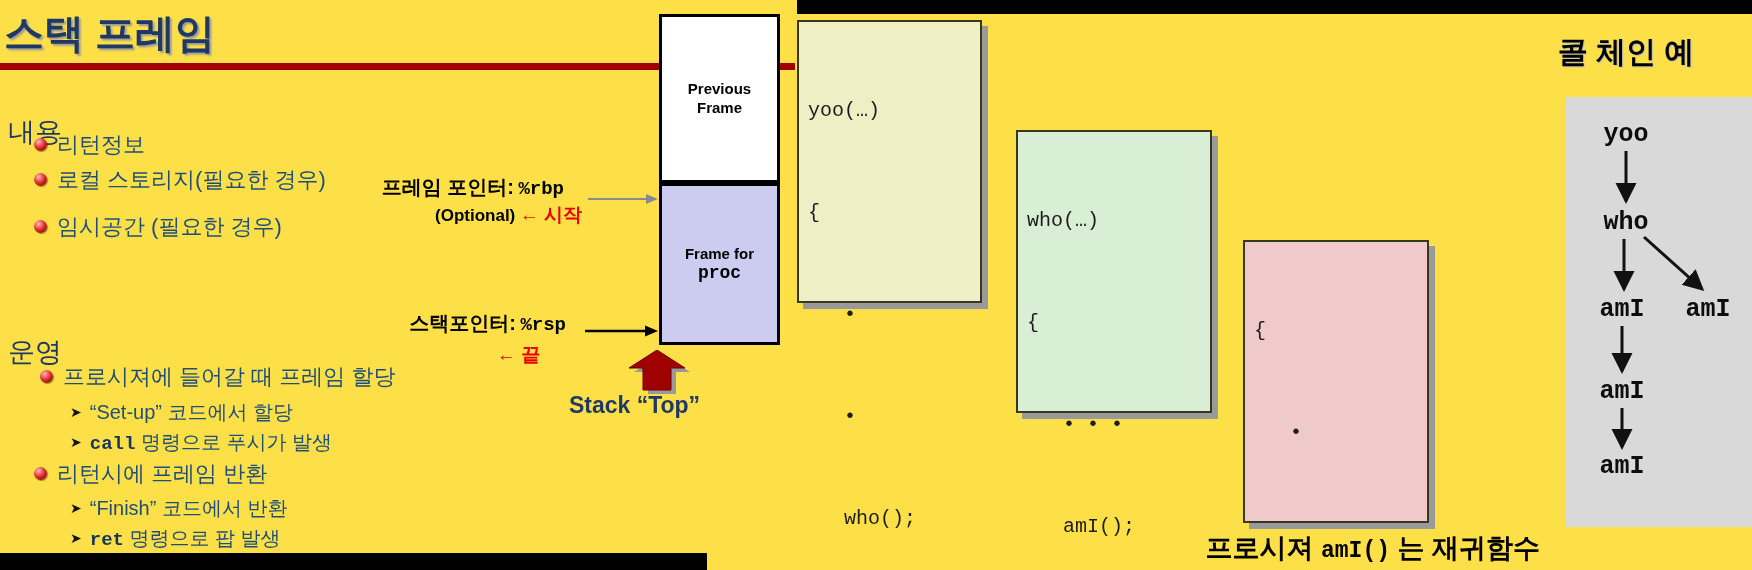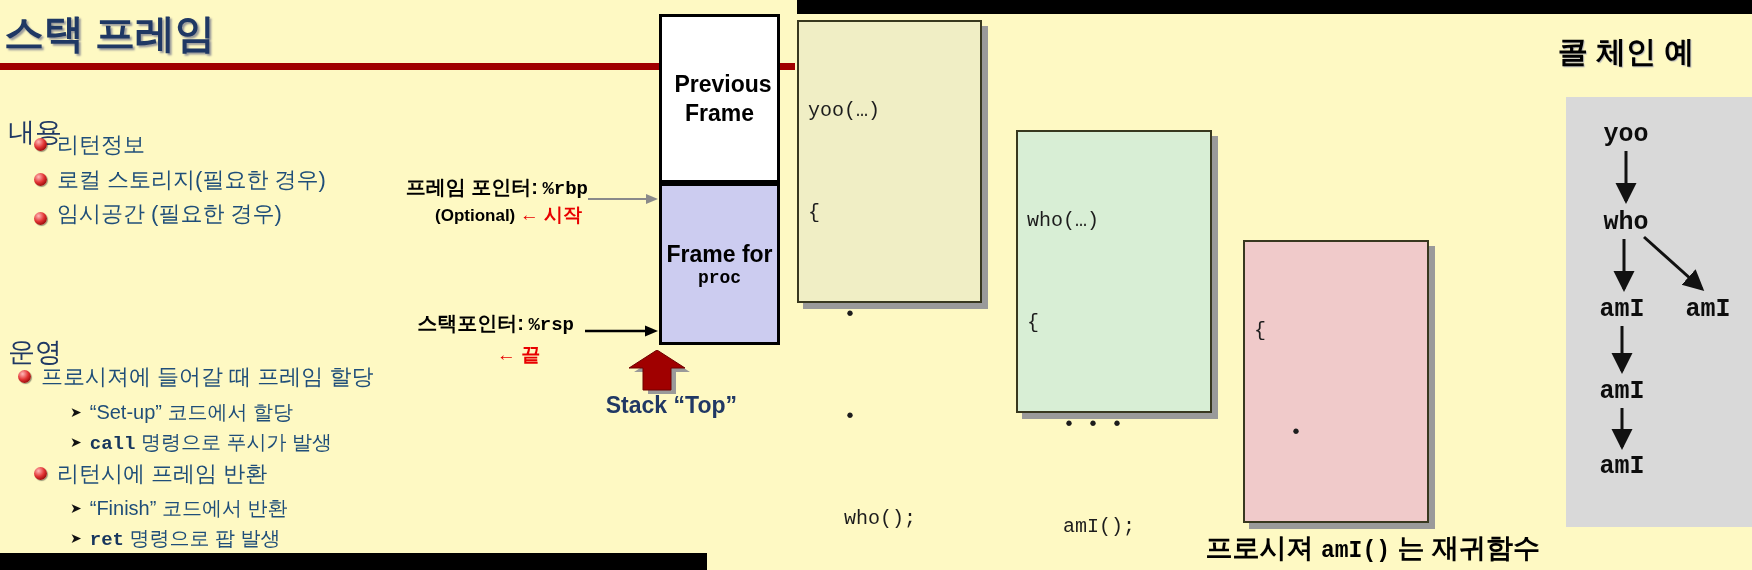--- a/index.html
+++ b/index.html
@@ -1,51 +1,51 @@
 <!DOCTYPE html>
 <html><head>
 <meta charset="utf-8">
 <style>
   html,body{margin:0;padding:0;background:#fff;}
-  #canvas{position:relative;width:1752px;height:570px;background:#fef9c3;overflow:hidden;
+  #canvas{position:relative;width:1752px;height:570px;background:#fde047;overflow:hidden;
           font-family:"Liberation Sans","DejaVu Sans",sans-serif;}
   .abs{position:absolute;}
 
   
   .title{left:4px;top:6px;font-size:40px;font-weight:bold;color:#1f3864;text-shadow:2px 2px 2px #9a9a9a;}
   .red-rule{left:0;top:63px;width:795px;height:7px;background:#a00000;z-index:1;}
   .sec-head{font-size:27px;color:#1f3864;margin-top:24px;}
   .h-content{left:8px;top:90px;}
   .h-ops{left:8px;top:310px;}
   .bullet-row{display:flex;align-items:flex-start;}
   .sphere{width:13px;height:13px;border-radius:50%;flex:none;margin:9px 10px 0 0;
           background:radial-gradient(circle at 35% 30%, #ffb9b9, #e23434 45%, #860000 85%);
           box-shadow:1px 1px 1px rgba(0,0,0,.4);}
   .b-text{font-size:22px;color:#1f4e79;line-height:32px;}
   .sub-row{display:flex;align-items:flex-start;}
   .sub-marker{color:#111;font-size:14px;margin:5px 8px 0 0;flex:none;}
   .s-text{font-size:20px;color:#1f4e79;line-height:27px;}
   .kw{font-family:"Liberation Mono","DejaVu Sans Mono",monospace;font-weight:bold;color:#17365d;font-size:19px;}
 
-  .ptr-line1{left:336px;top:174px;width:252px;text-align:right;white-space:nowrap;}
+  .ptr-line1{left:312px;top:174px;width:252px;text-align:right;white-space:nowrap;}
   .ptr-line2{left:330px;top:202px;width:252px;text-align:right;padding-right:28px;white-space:nowrap;}
-  .sp-line{left:322px;top:310px;width:252px;text-align:right;white-space:nowrap;}
+  .sp-line{left:314px;top:310px;width:252px;text-align:right;white-space:nowrap;}
   .ptr-kor{font-size:20px;font-weight:bold;color:#000;}
   .reg{font-family:"Liberation Mono","DejaVu Sans Mono",monospace;font-weight:bold;font-size:19px;color:#000;}
   .optional{font-size:17px;font-weight:bold;color:#000;}
   .red-note{font-size:19px;font-weight:bold;color:#e80000;}
   .end-note{left:455px;top:342px;width:127px;text-align:center;}
 
   .frame-box{left:659px;width:121px;border:3px solid #000;box-sizing:border-box;z-index:2;
              display:flex;flex-direction:column;align-items:center;justify-content:center;text-align:center;}
   .prev-frame{top:14px;height:169px;background:#fff;}
   .proc-frame{top:183px;height:162px;background:#ccccf0;}
-  .frame-label{font-size:23px;font-weight:bold;color:#000;line-height:1.25;}
+  .frame-label{font-size:15px;font-weight:bold;color:#000;line-height:1.25;}
   .proc-name{font-family:"Liberation Mono","DejaVu Sans Mono",monospace;font-weight:bold;font-size:18px;color:#000;}
-  .stack-top{left:572px;top:392px;width:165px;text-align:right;font-size:23px;font-weight:bold;color:#203864;}
+  .stack-top{left:552px;top:392px;width:165px;text-align:center;font-size:23px;font-weight:bold;color:#203864;}
   .black-bar-left{left:0;top:553px;width:707px;height:17px;background:#000;}
 
   
   .black-bar-top{left:797px;top:0;width:955px;height:14px;background:#000;}
   .code-box{border:2px solid #38381f;box-shadow:6px 6px 0 #9a9a9a;box-sizing:border-box;z-index:2;
             font-family:"Liberation Mono","DejaVu Sans Mono",monospace;font-size:20px;color:#1d1d1d;
             line-height:34px;white-space:pre;padding:4px 8px 0 9px;}
   .yoo-box{left:797px;top:20px;width:185px;height:283px;background:#f0eec5;}
   .who-box{left:1016px;top:130px;width:196px;height:283px;background:#d8eed5;}
   .ami-box{left:1243px;top:240px;width:186px;height:283px;background:#f0caca;}
@@ -73,21 +73,21 @@
 
   <div class="abs" style="left:34px;top:129px;">
     <div class="bullet-row">
       <span class="sphere"></span>
       <span class="b-text">리턴정보</span>
     </div>
     <div class="bullet-row" style="margin-top:3px;">
       <span class="sphere"></span>
       <span class="b-text">로컬 스토리지(필요한 경우)</span>
     </div>
-    <div class="bullet-row" style="margin-top:2px;align-items:center;">
+    <div class="bullet-row" style="margin-top:15px;">
       <span class="sphere"></span>
       <span class="b-text">임시공간 (필요한 경우)</span>
     </div>
   </div>
 
   <div class="abs ptr-line1">
     <span class="ptr-kor">프레임 포인터:</span>
     <span class="reg">%rbp</span>
   </div>
   <div class="abs ptr-line2">
@@ -117,21 +117,21 @@
     <div class="proc-name">proc</div>
   </div>
   <svg class="abs arrow-svg" style="left:613px;top:350px;" width="90" height="46">
     <polygon points="49,4 21,22 35,22 35,44 63,44 63,22 77,22" fill="#9a9a9a"></polygon>
     <polygon points="44,0 16,18 30,18 30,40 58,40 58,18 72,18" fill="#a00000" stroke="#6e0000" stroke-width="1"></polygon>
   </svg>
   <div class="abs stack-top">Stack “Top”</div>
 
   <div class="abs sec-head h-ops">운영</div>
 
-  <div class="abs bullet-row" style="left:18px;top:361px;text-align:center;">
+  <div class="abs bullet-row" style="left:40px;top:361px;text-align:center;">
     <span class="sphere"></span>
     <span class="b-text">프로시져에 들어갈 때 프레임 할당</span>
   </div>
   <div class="abs sub-row" style="left:70px;top:399px;">
     <span class="sub-marker">➤</span>
     <span class="s-text">“Set-up” 코드에서 할당</span>
   </div>
   <div class="abs sub-row" style="left:70px;top:429px;">
     <span class="sub-marker">➤</span>
     <span class="s-text"><span class="kw">call</span><span> 명령으로 푸시가 발생</span></span>

